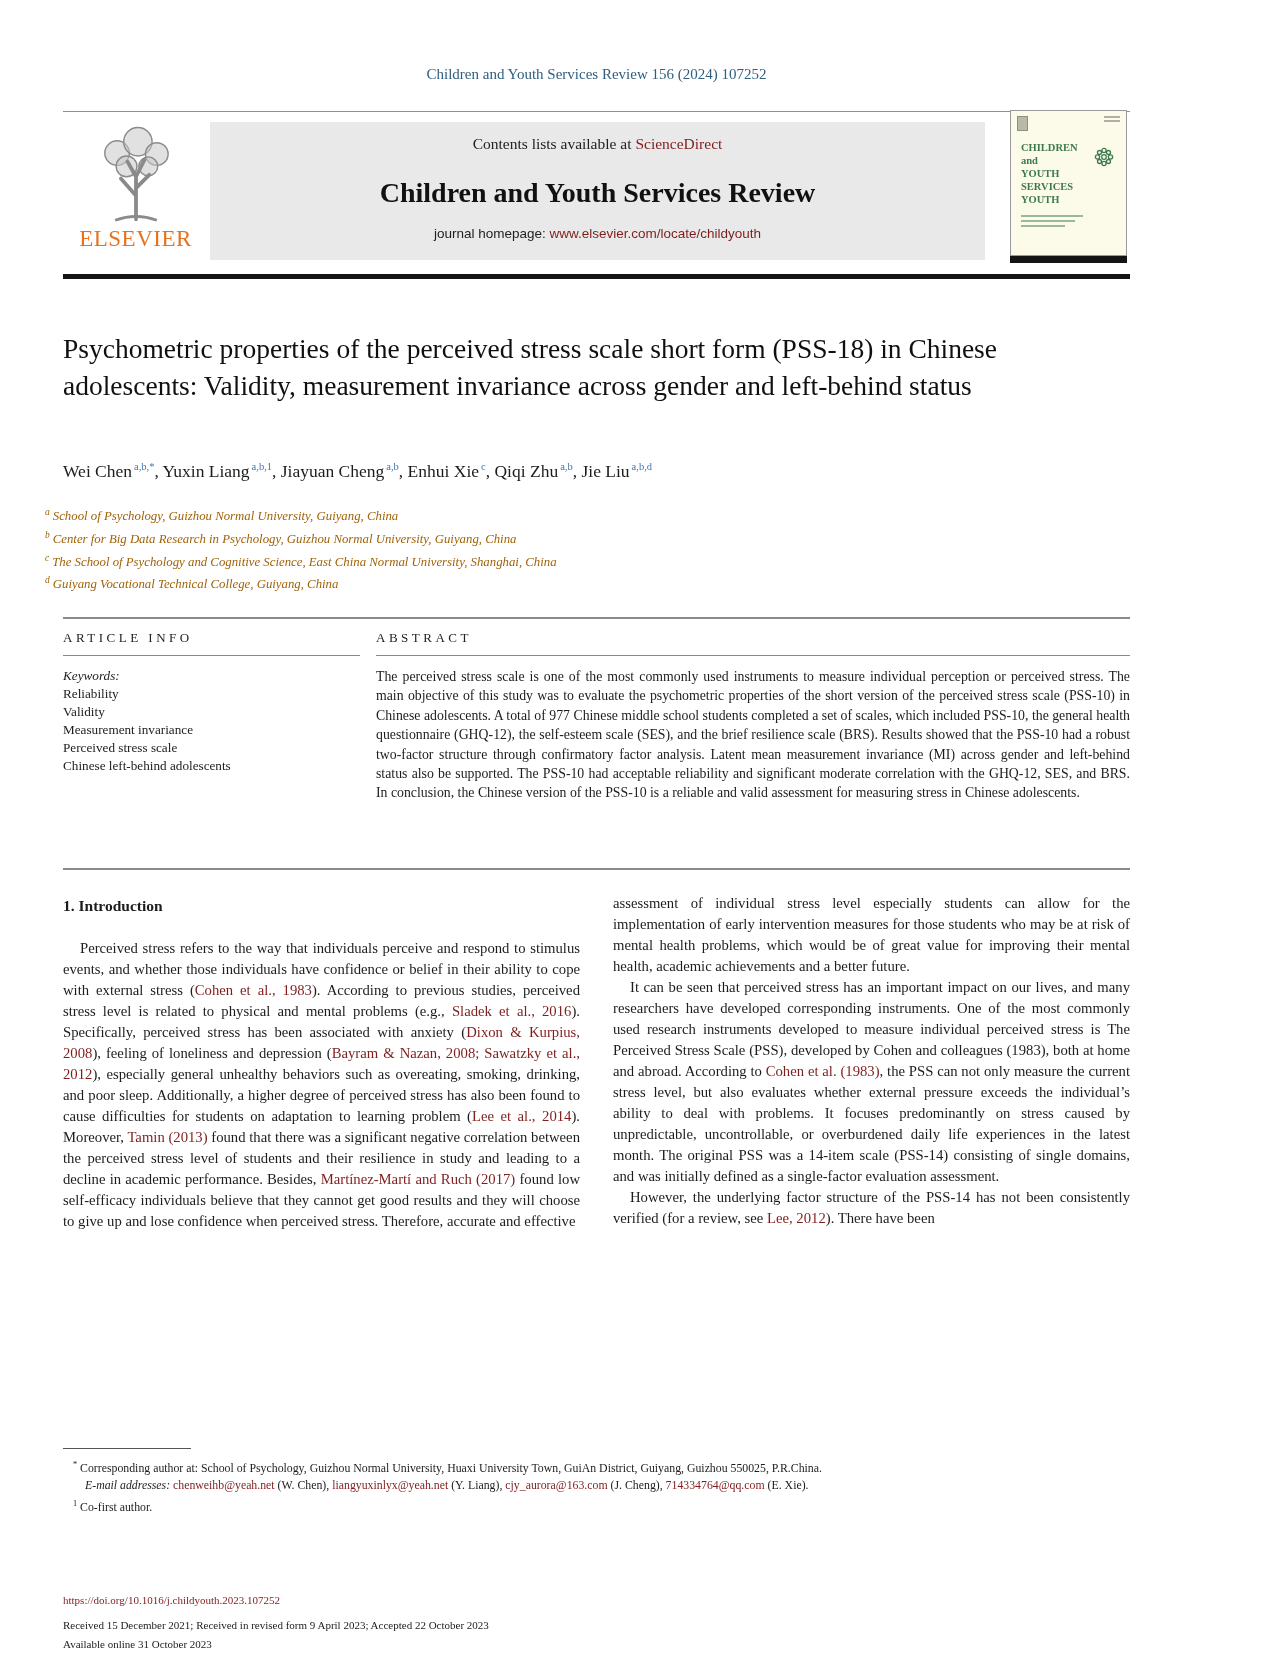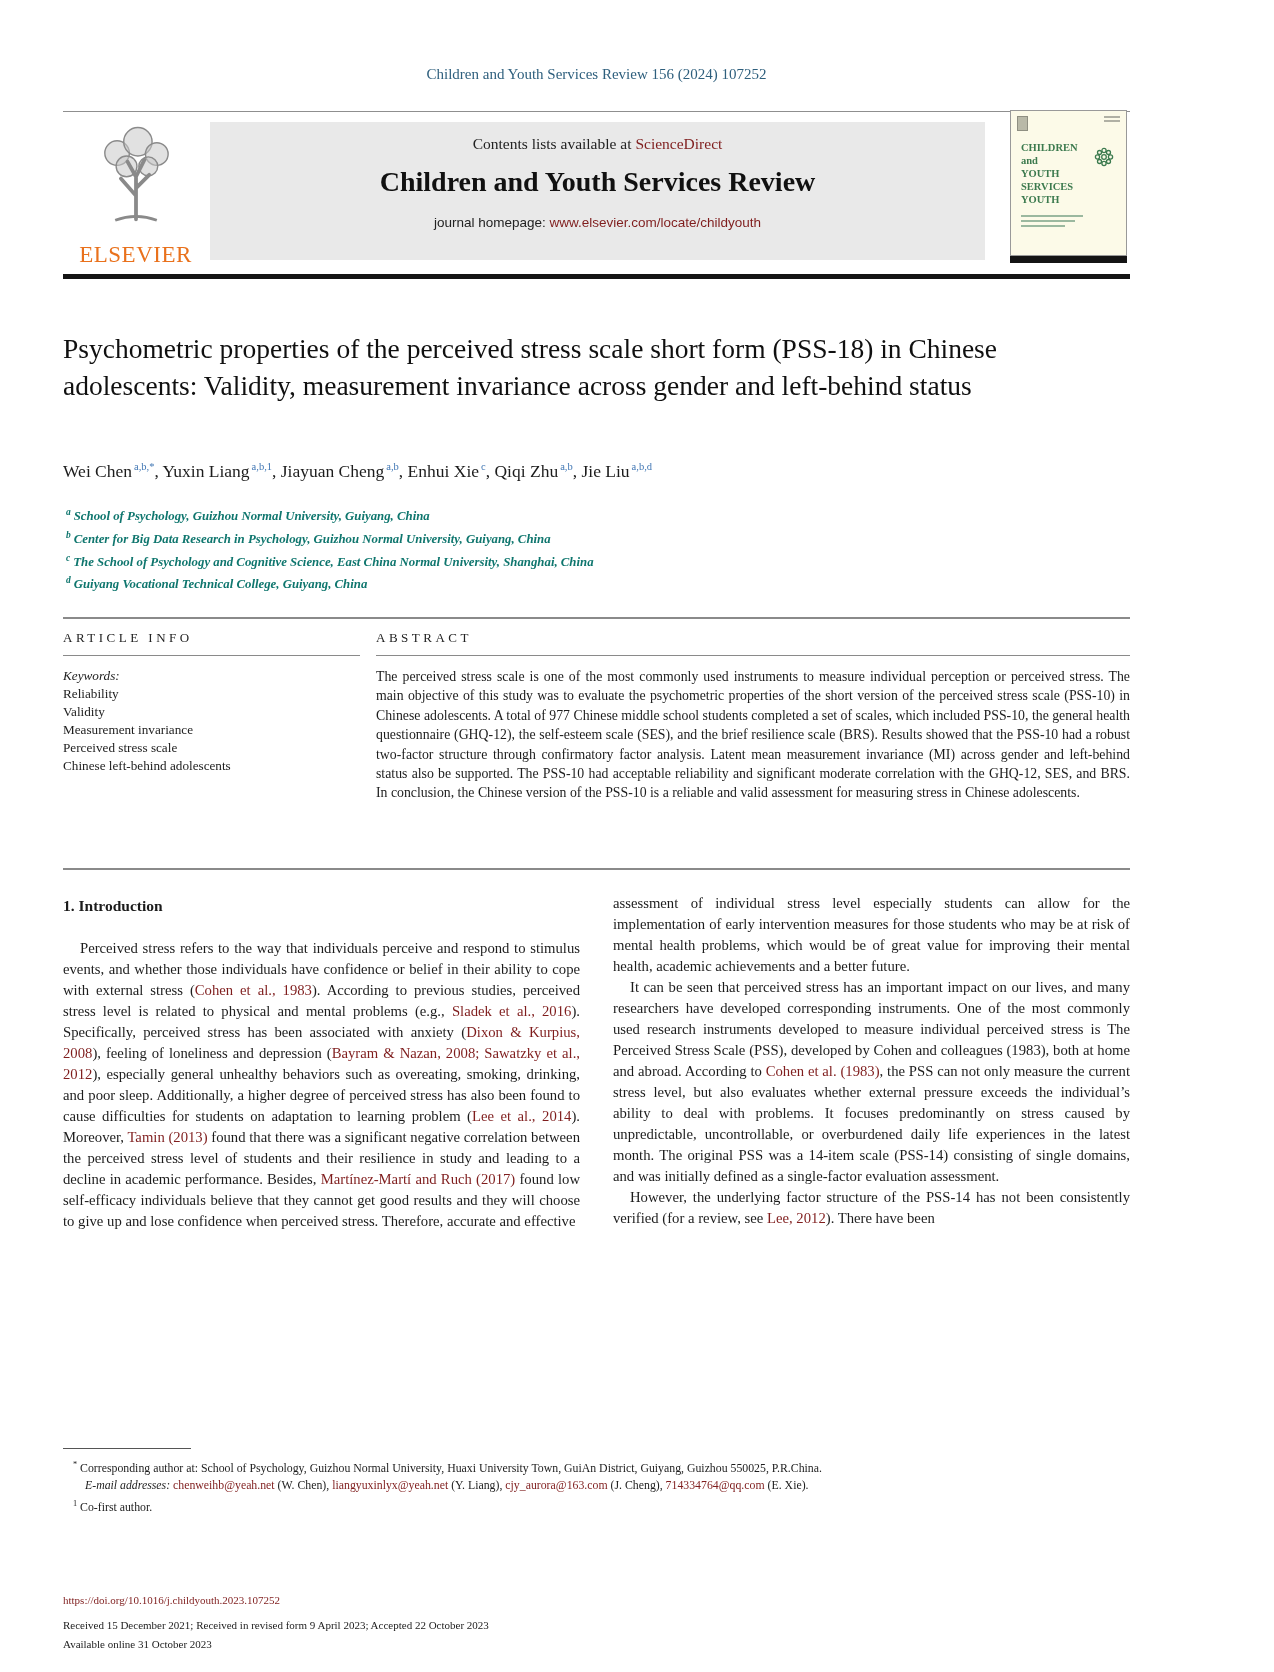--- a/index.html
+++ b/index.html
@@ -8,26 +8,26 @@
 
   
   .journal-ref{position:absolute;left:63px;top:66px;width:1067px;text-align:center;
                font-size:15px;color:#2e5f7d;}
 
   .rule-top{position:absolute;left:63px;top:111px;width:1067px;height:1px;background:#8f8f8f;}
 
   
   .logo-col{position:absolute;left:63px;top:120px;width:145px;height:142px;text-align:center;}
   .logo-col svg{display:block;margin:0 auto;}
-  .elsevier-word{font-size:23px;color:#e9711c;letter-spacing:.5px;margin-top:18px;}
+  .elsevier-word{font-size:23px;color:#e9711c;letter-spacing:.5px;margin-top:2px;}
 
   .gray-box{position:absolute;left:210px;top:122px;width:775px;height:138px;background:#e9e9e9;
             text-align:center;}
   .contents-line{margin-top:13px;font-size:15.5px;color:#222;}
-  .j-title{margin-top:13px;font-size:28px;font-weight:bold;color:#111;}
+  .j-title{margin-top:24px;font-size:28px;font-weight:bold;color:#111;}
   .homepage-line{margin-top:17px;font-family:"Liberation Sans",sans-serif;font-size:13.5px;color:#222;}
 
   .lnk{color:#7f1d1d;cursor:pointer;}
   .it{font-style:italic;}
   .supseg{vertical-align:super;font-size:.7em;}
 
   
   .cover{position:absolute;left:1010px;top:110px;width:117px;height:146px;background:#fcfae8;
          border:1px solid #999;box-sizing:border-box;}
   .cover-top{position:absolute;left:6px;top:5px;right:6px;display:flex;justify-content:space-between;}
@@ -43,22 +43,22 @@
   .cover-desc i:nth-child(3){width:44px;}
   .cover-bar{position:absolute;left:1010px;top:256px;width:117px;height:7px;background:#141414;}
 
   .thick-rule{position:absolute;left:63px;top:274px;width:1067px;height:5px;background:#141414;}
 
   
   .art-title{position:absolute;left:63px;top:330px;width:960px;font-size:27.5px;line-height:37px;
              color:#101010;font-weight:normal;margin:0;}
   .authors{position:absolute;left:63px;top:461px;width:1000px;font-size:17.5px;color:#1c1c1c;}
   .authors sup{color:#4177b4;font-size:10.5px;margin-left:2px;}
-  .affils{position:absolute;left:66px;top:503px;width:900px;font-style:italic;font-size:12.8px;
-          line-height:18.5px;color:#0f766e;font-weight:bold;}
+  .affils{position:absolute;left:45px;top:503px;width:900px;font-style:italic;font-size:12.8px;
+          line-height:18.5px;color:#a16207;}
   .affils sup{font-size:9.5px;margin-right:3px;}
 
   .rule-mid{position:absolute;left:63px;top:617px;width:1067px;height:2px;background:#8a8a8a;}
 
   
   .info-abs{position:absolute;left:63px;top:630px;width:1067px;display:flex;gap:16px;}
   .info-col{width:297px;flex:none;}
   .abs-col{flex:1;}
   .sec-head{font-size:13px;letter-spacing:3.5px;color:#222;}
   .head-rule{height:1px;background:#8a8a8a;margin-top:9px;}

